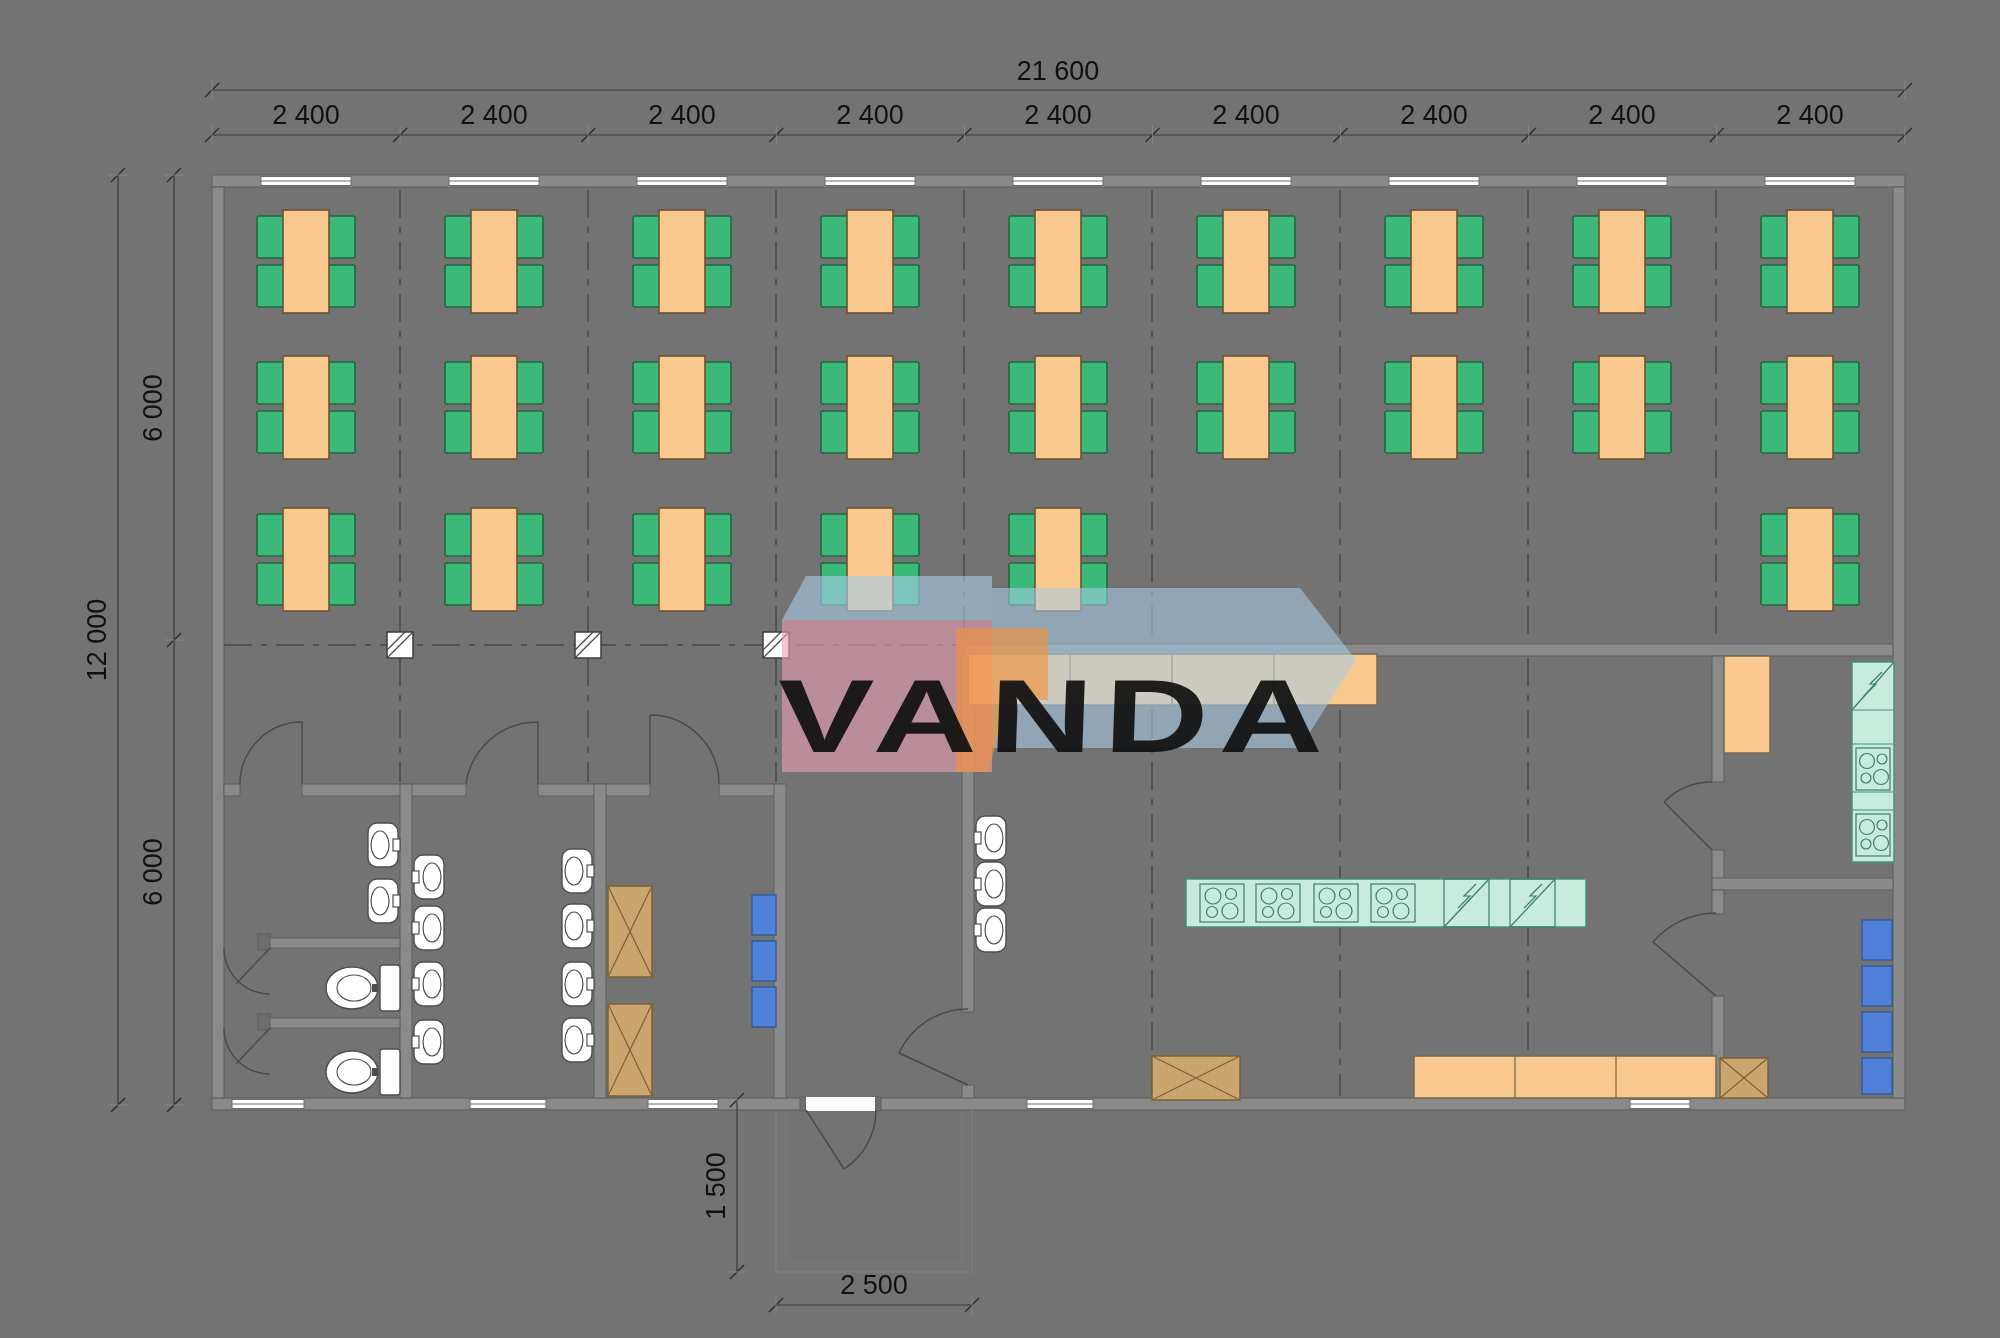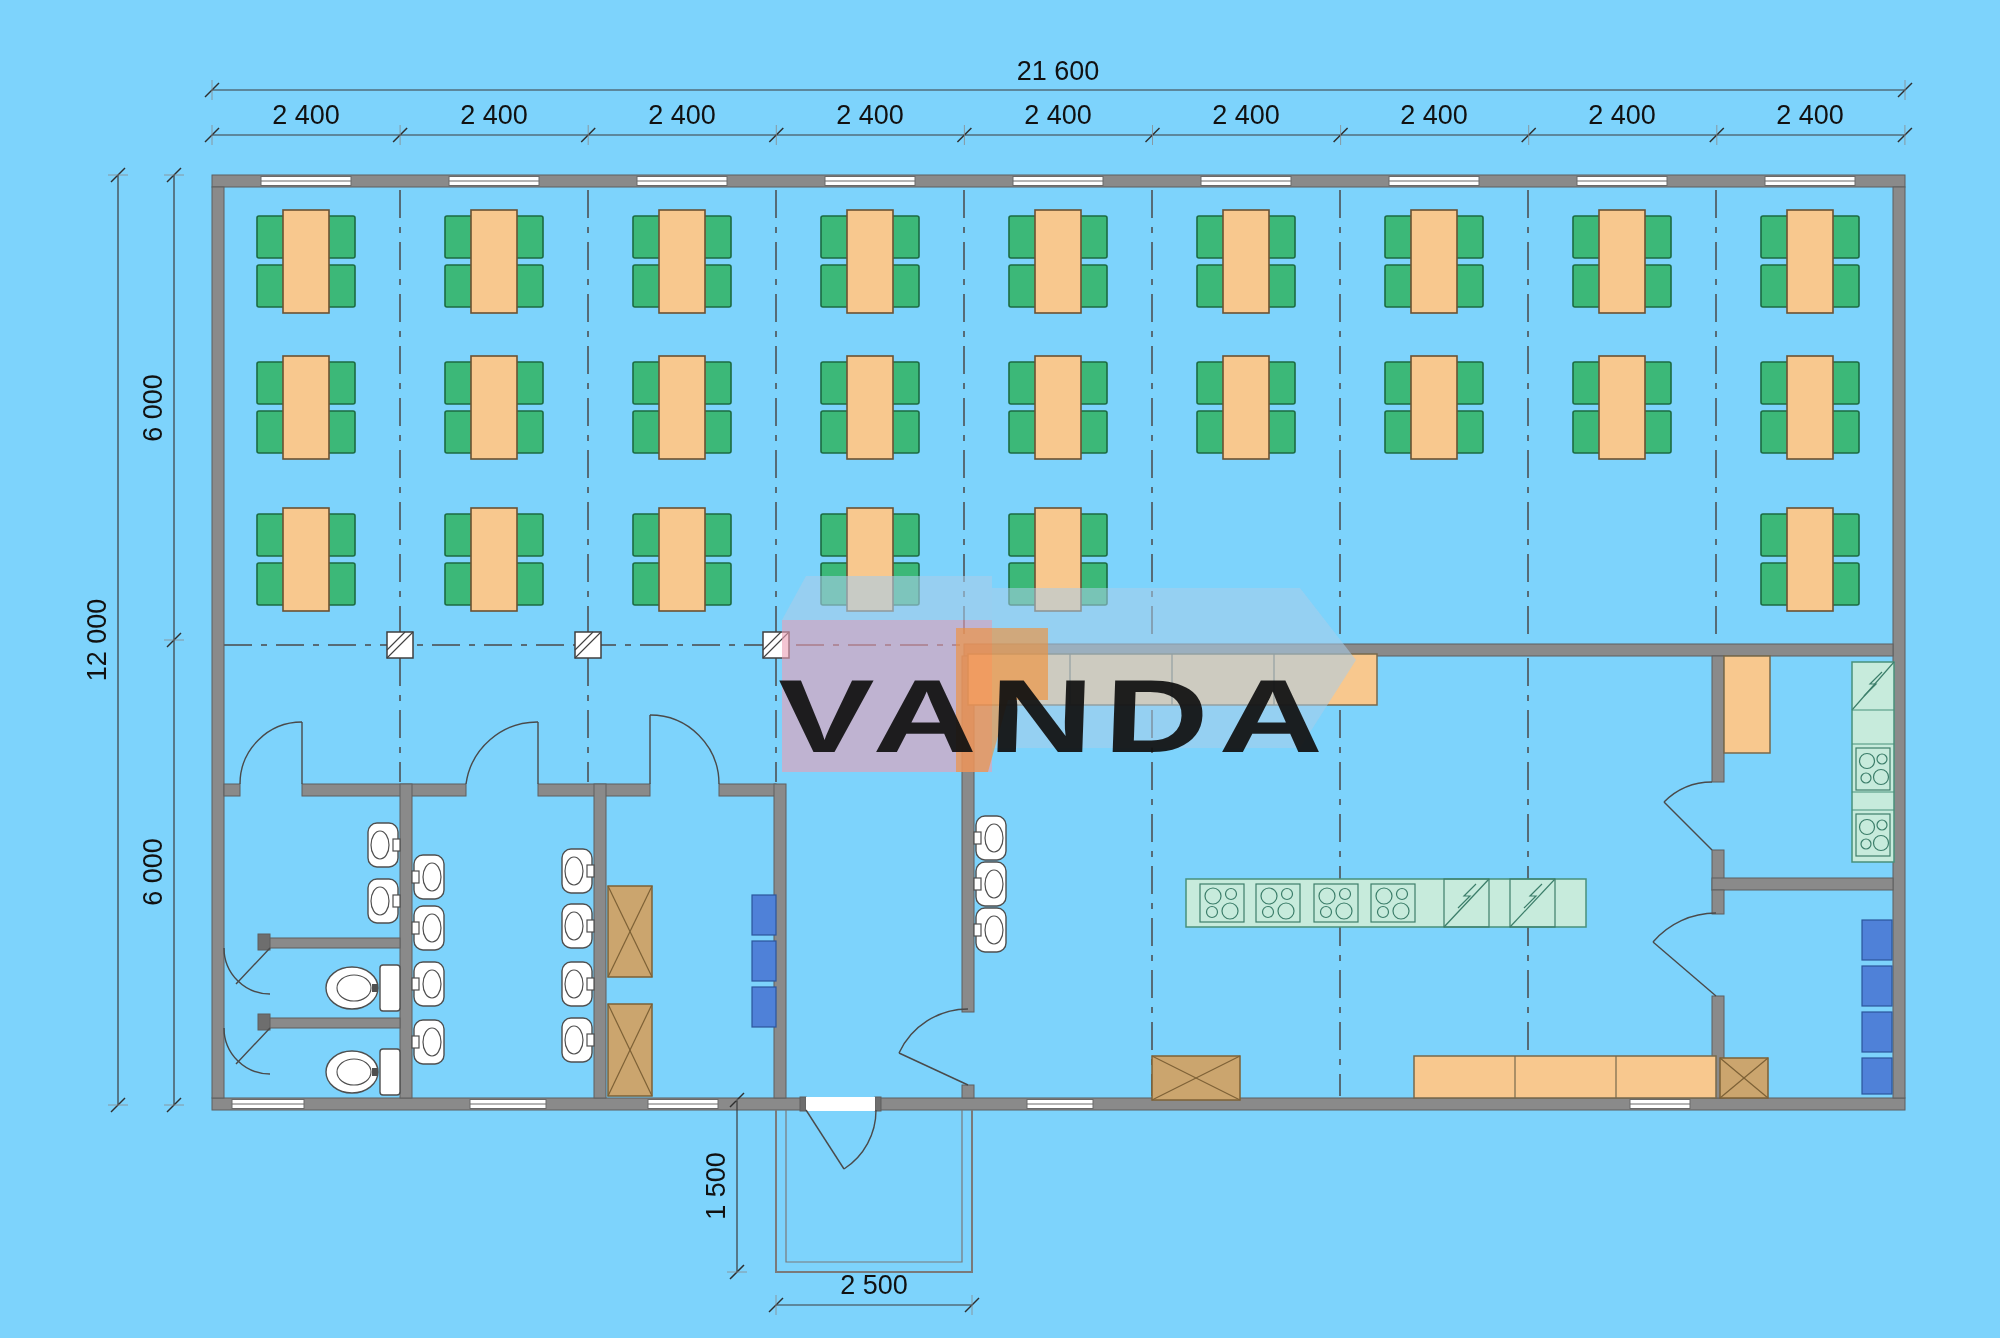--- a/index.html
+++ b/index.html
@@ -1,16 +1,16 @@
 <!DOCTYPE html>
 <html><head>
 <meta charset="utf-8">
 <style>
   html,body{margin:0;padding:0;background:#fff;}
-  .stage{position:relative;width:2000px;height:1338px;background:#7dd3fc;overflow:hidden;
+  .stage{position:relative;width:2000px;height:1338px;background:#737373;overflow:hidden;
          font-family:"Liberation Sans",sans-serif;}
   svg{position:absolute;left:0;top:0;}
   text{font-family:"Liberation Sans",sans-serif;fill:#111;}
   .dimtxt{font-size:27px;}
   .wm-text{font-weight:800;}
 </style>
 </head>
 <body>
 
 <div class="stage">

